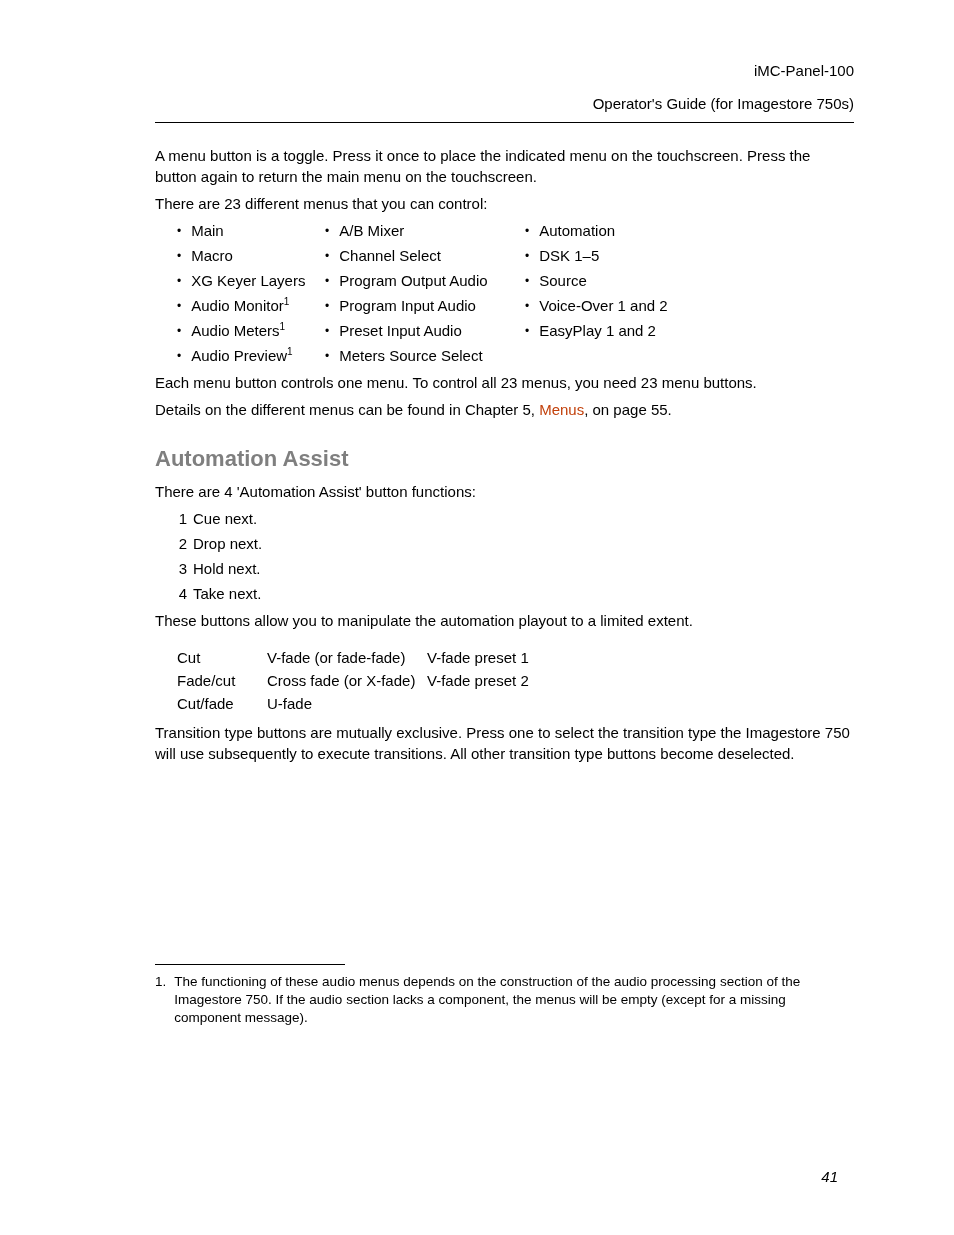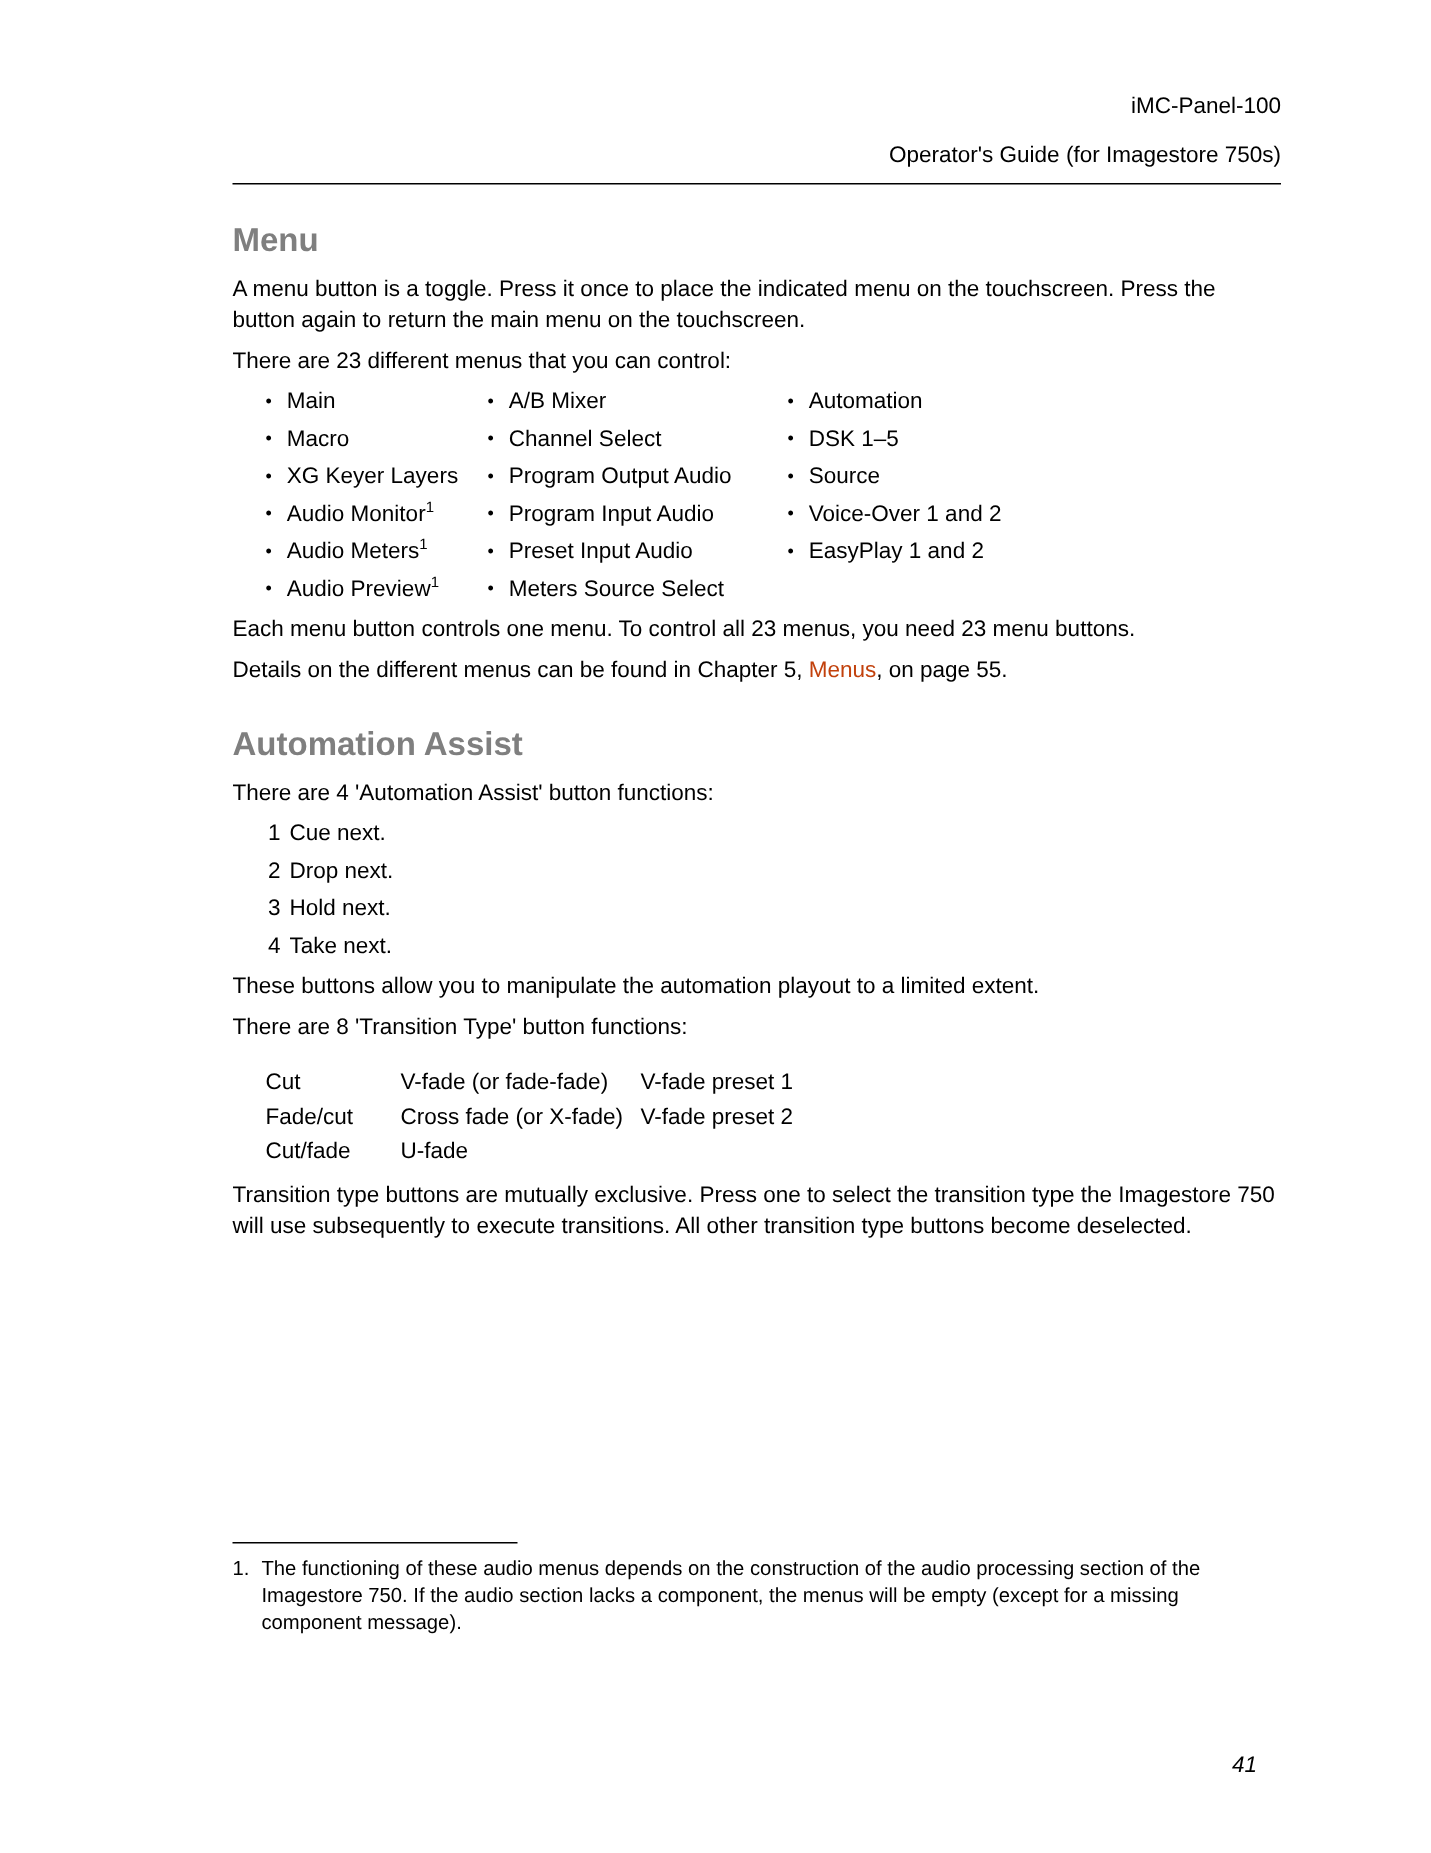--- a/index.html
+++ b/index.html
@@ -139,21 +139,20 @@
 <body>
 
 <div class="page">
   <div class="header">
     <div class="header-title">iMC-Panel-100</div>
     <div class="header-subtitle">Operator's Guide (for Imagestore 750s)</div>
   </div>
 
   <div class="content">
 
-    <h2 class="section-title">Menu</h2>
     <p class="body-text">A menu button is a toggle. Press it once to place the indicated menu on the touchscreen. Press the button again to return the main menu on the touchscreen.</p>
     <p class="body-text">There are 23 different menus that you can control:</p>
 
     <div class="menu-lists">
       <div class="menu-col c1" id="menu-col1">
           <div class="menu-item">
             <span class="bullet">•</span>
             <span>Main</span>
           </div>
           <div class="menu-item">
@@ -247,21 +246,20 @@
           <span class="num">3</span>
           <span>Hold next.</span>
         </div>
         <div class="numbered-item">
           <span class="num">4</span>
           <span>Take next.</span>
         </div>
       </div>
     <p class="body-text">These buttons allow you to manipulate the automation playout to a limited extent.</p>
 
-    <p class="body-text">There are 8 'Transition Type' button functions:</p>
     <div class="transition-table" id="transition-table">
         <div class="tt-row">
           <div class="tt-col1">Cut</div>
           <div class="tt-col2">V-fade (or fade-fade)</div>
           <div class="tt-col3">V-fade preset 1</div>
         </div>
         <div class="tt-row">
           <div class="tt-col1">Fade/cut</div>
           <div class="tt-col2">Cross fade (or X-fade)</div>
           <div class="tt-col3">V-fade preset 2</div>

